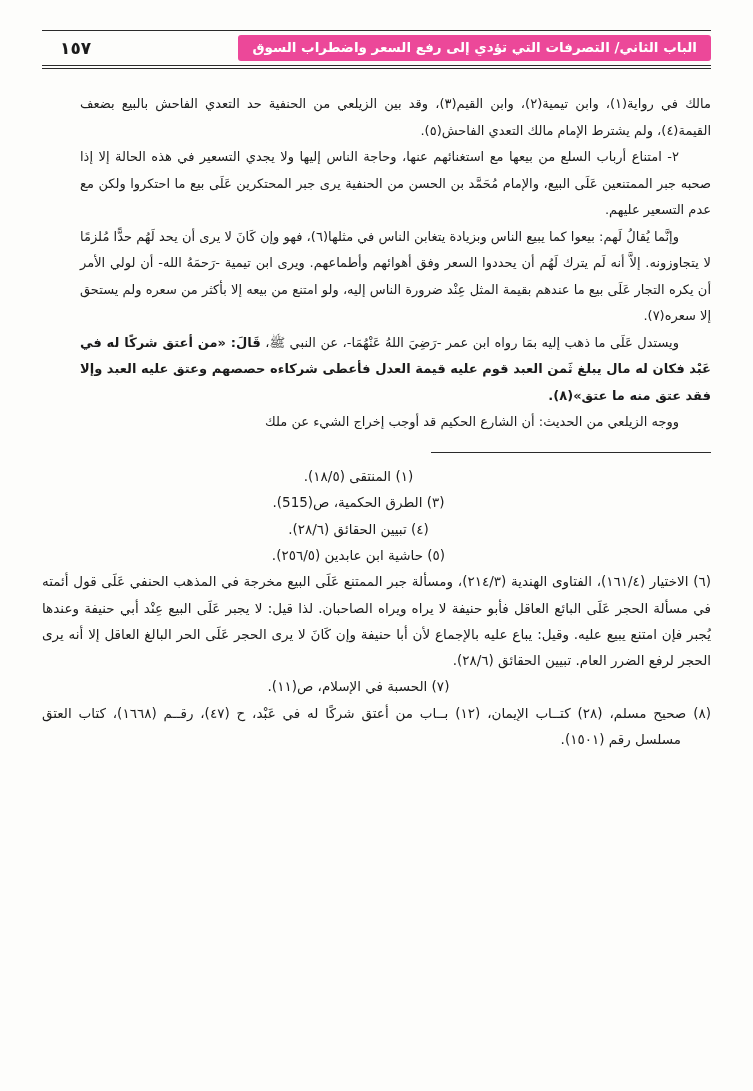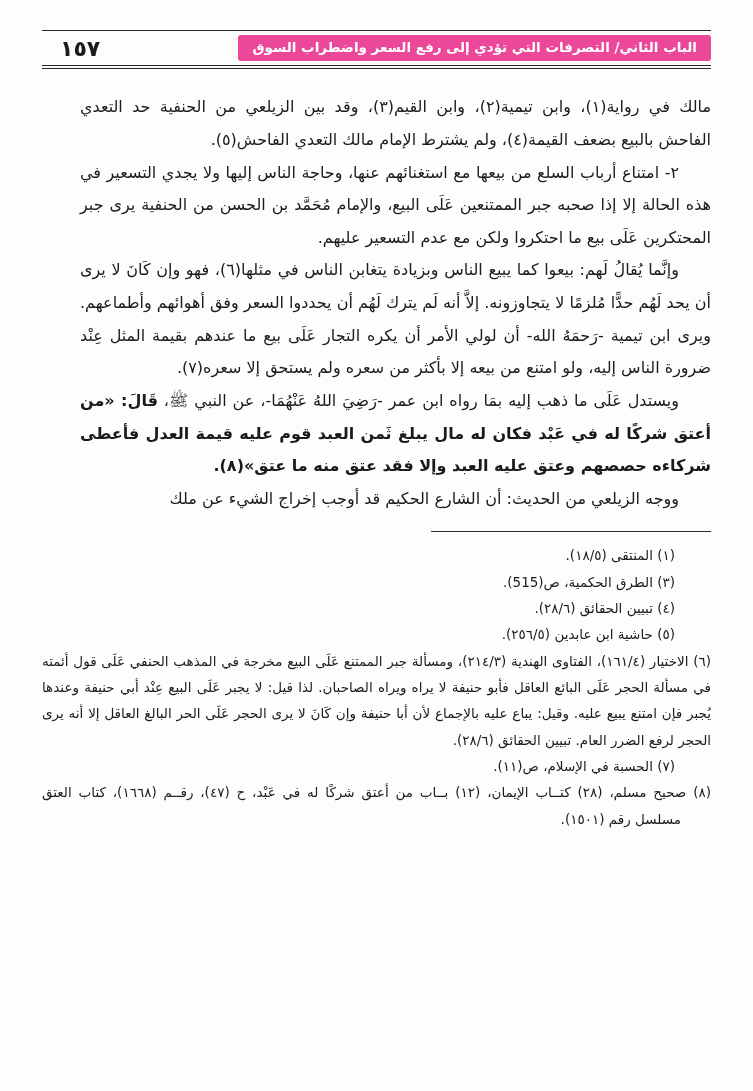--- a/index.html
+++ b/index.html
@@ -35,34 +35,34 @@
     color: #ffffff;
     font-weight: bold;
     font-size: 13.5px;
     line-height: 1.5;
     padding: 2px 14px 4px 14px;
     border-radius: 3px;
     white-space: nowrap;
     letter-spacing: 0.2px;
   }
   .page-number {
-    font-size: 22px;
+    font-size: 17px;
     font-weight: bold;
     padding-left: 18px;
   }
   .double-rule {
     margin-top: 4px;
     height: 2px;
     border-top: 1px solid #2a2a2a;
     border-bottom: 1px solid #2a2a2a;
   }
   
   .body-text {
     margin-top: 22px;
-    font-size: 16px;
+    font-size: 13px;
     line-height: 2.04;
     text-align: justify;
     margin-left: 38px;
   }
   .body-text p {
     margin: 0;
   }
   .body-text p.indent {
     text-indent: 32px; 
   }
@@ -78,20 +78,21 @@
   .fn-separator {
     width: 280px;
     border-top: 1.2px solid #2a2a2a;
     margin: 0 0 10px auto; 
   }
   .footnote {
     text-align: right;
   }
   .footnote.short {
     padding-right: 36px;
+    text-align: center;
   }
   .footnote.long {
     text-align: justify;
   }
   .footnote.hang {
     text-align: justify;
     padding-right: 30px;
     text-indent: -30px;
   }
 </style>

